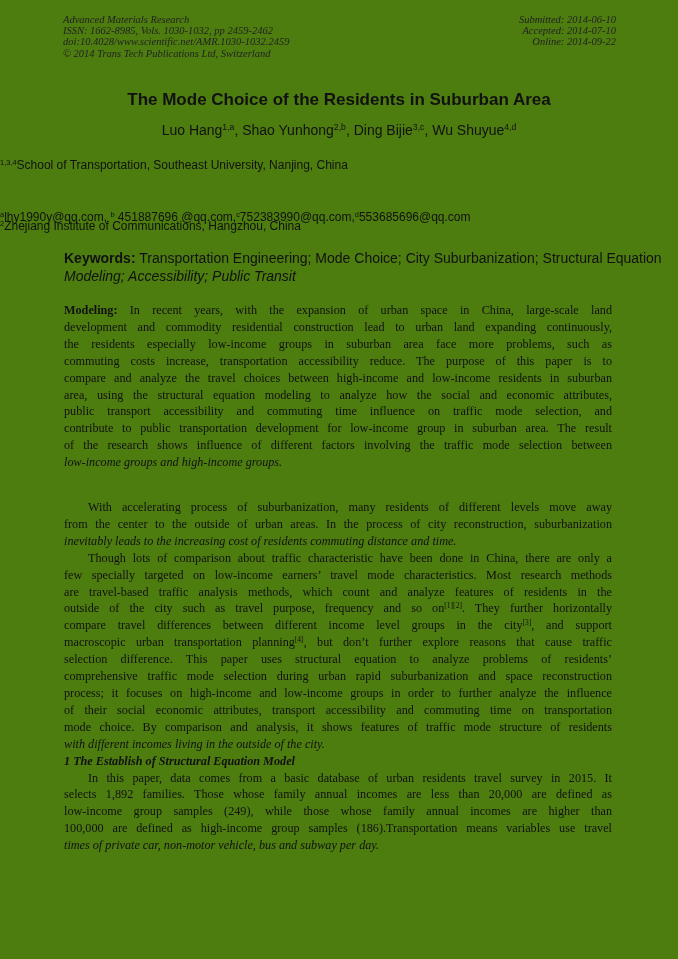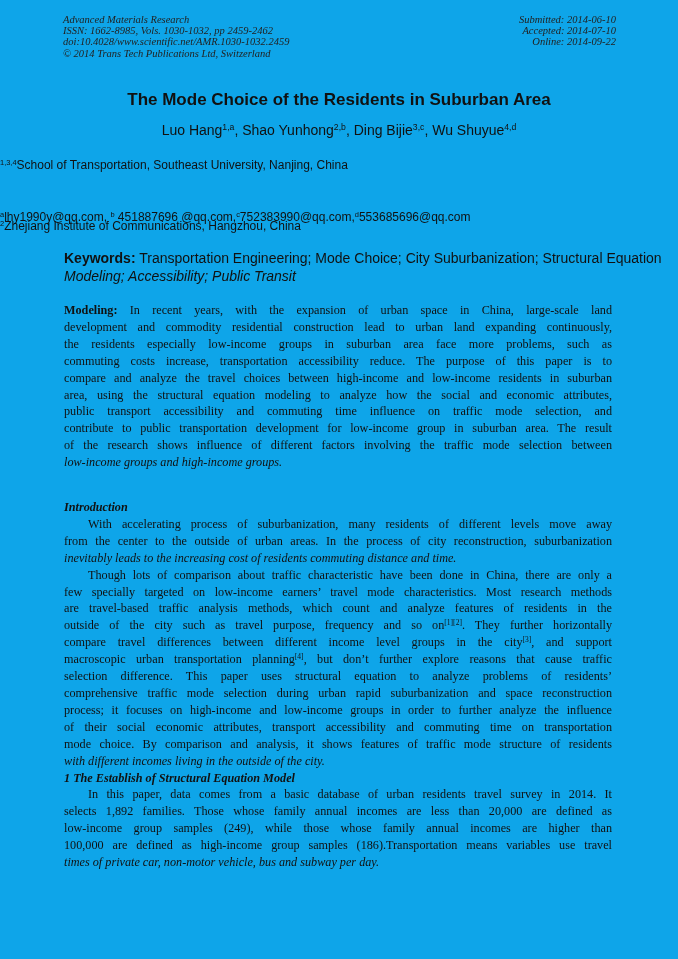--- a/index.html
+++ b/index.html
@@ -1,17 +1,17 @@
 <!DOCTYPE html>
 <html><head>
 <meta charset="utf-8">
 <style>
   html, body { margin: 0; padding: 0; background: #ffffff; }
   body { width: 678px; height: 959px; position: relative; overflow: hidden; color: #111; }
-  .page { position: absolute; left: 0; top: 0; width: 678px; height: 959px; background: #0ea5e9; }
+  .page { position: absolute; left: 0; top: 0; width: 678px; height: 959px; background: #4d7c0f; }
   .hdr-left { position: absolute; left: 63px; top: 14px; font-family: "Liberation Serif", serif; font-style: italic; font-size: 10.5px; line-height: 11.2px; color: #222; }
   .hdr-right { position: absolute; right: 62px; top: 14px; font-family: "Liberation Serif", serif; font-style: italic; font-size: 10.5px; line-height: 11.2px; text-align: right; color: #222; }
   .title { position: absolute; left: 0; width: 678px; top: 90px; text-align: center; font-family: "Liberation Sans", sans-serif; font-weight: bold; font-size: 17px; }
   .authors { position: absolute; left: 0; width: 678px; top: 122px; text-align: center; font-family: "Liberation Sans", sans-serif; font-size: 14px; }
   .affil { position: absolute; left: 0; width: 678px; text-align: left; font-family: "Liberation Sans", sans-serif; font-size: 12px; }
   sup { font-size: 0.62em; line-height: 0; vertical-align: 0.55em; }
   .kw { position: absolute; left: 64px; width: 548px; top: 250px; font-family: "Liberation Sans", sans-serif; font-size: 14px; line-height: 17.5px; }
   .kw .line { display: block; text-align: justify; text-align-last: justify; white-space: nowrap; }
   .kw .line.last { text-align-last: left; }
   .body-block { position: absolute; left: 64px; width: 548px; font-family: "Liberation Serif", serif; font-size: 12.2px; line-height: 16.9px; }
@@ -67,37 +67,36 @@
     <span class="line">commuting costs increase, transportation accessibility reduce. The purpose of this paper is to</span>
     <span class="line">compare and analyze the travel choices between high-income and low-income residents in suburban</span>
     <span class="line">area, using the structural equation modeling to analyze how the social and economic attributes,</span>
     <span class="line">public transport accessibility and commuting time influence on traffic mode selection, and</span>
     <span class="line">contribute to public transportation development for low-income group in suburban area. The result</span>
     <span class="line">of the research shows influence of different factors involving the traffic mode selection between</span>
     <span class="line last">low-income groups and high-income groups.</span>
   </div>
 
   <div class="body-block" style="top:499px;">
-    <span class="line last sec">Introduction</span>
     <span class="line indent">With accelerating process of suburbanization, many residents of different levels move away</span>
     <span class="line">from the center to the outside of urban areas. In the process of city reconstruction, suburbanization</span>
     <span class="line last">inevitably leads to the increasing cost of residents commuting distance and time.</span>
     <span class="line indent">Though lots of comparison about traffic characteristic have been done in China, there are only a</span>
     <span class="line">few specially targeted on low-income earners’ travel mode characteristics. Most research methods</span>
     <span class="line">are travel-based traffic analysis methods, which count and analyze features of residents in the</span>
     <span class="line"><span>outside of the city such as travel purpose, frequency and so on</span><sup>[1][2]</sup><span>. They further horizontally</span></span>
     <span class="line"><span>compare travel differences between different income level groups in the city</span><sup>[3]</sup><span>, and support</span></span>
     <span class="line"><span>macroscopic urban transportation planning</span><sup>[4]</sup><span>, but don’t further explore reasons that cause traffic</span></span>
     <span class="line">selection difference. This paper uses structural equation to analyze problems of residents’</span>
     <span class="line">comprehensive traffic mode selection during urban rapid suburbanization and space reconstruction</span>
     <span class="line">process; it focuses on high-income and low-income groups in order to further analyze the influence</span>
     <span class="line">of their social economic attributes, transport accessibility and commuting time on transportation</span>
     <span class="line">mode choice. By comparison and analysis, it shows features of traffic mode structure of residents</span>
     <span class="line last">with different incomes living in the outside of the city.</span>
     <span class="line last sec">1 The Establish of Structural Equation Model</span>
-    <span class="line indent">In this paper, data comes from a basic database of urban residents travel survey in 2014. It</span>
+    <span class="line indent">In this paper, data comes from a basic database of urban residents travel survey in 2015. It</span>
     <span class="line">selects 1,892 families. Those whose family annual incomes are less than 20,000 are defined as</span>
     <span class="line">low-income group samples (249), while those whose family annual incomes are higher than</span>
     <span class="line">100,000 are defined as high-income group samples (186).Transportation means variables use travel</span>
     <span class="line last">times of private car, non-motor vehicle, bus and subway per day.</span>
   </div>
 
 </div>
 
 </body></html>

